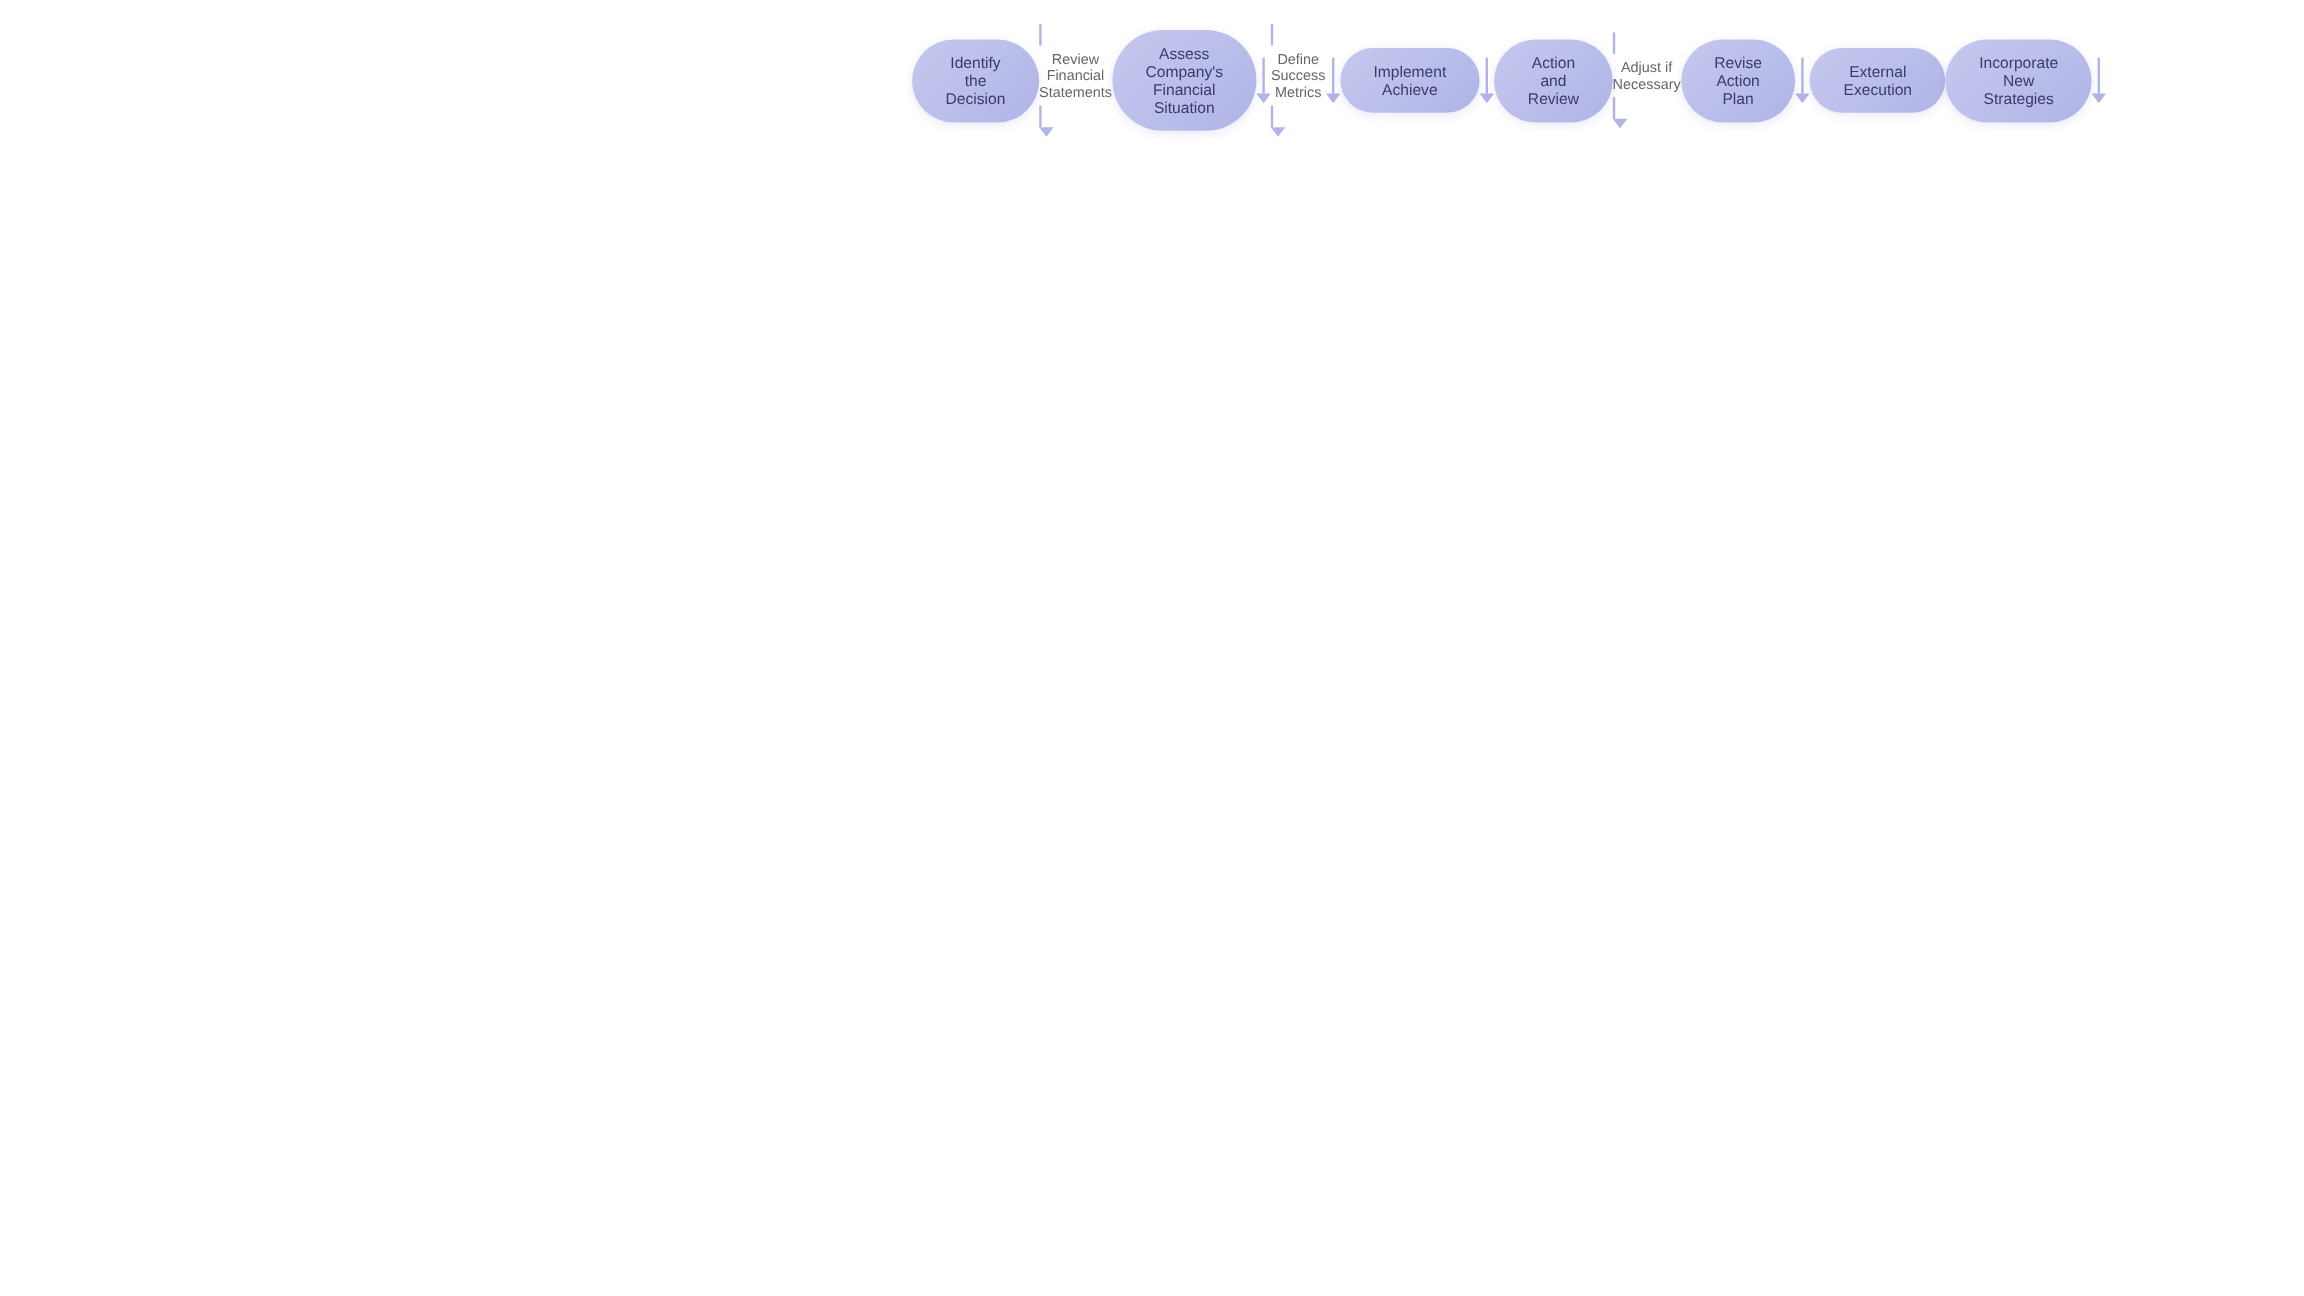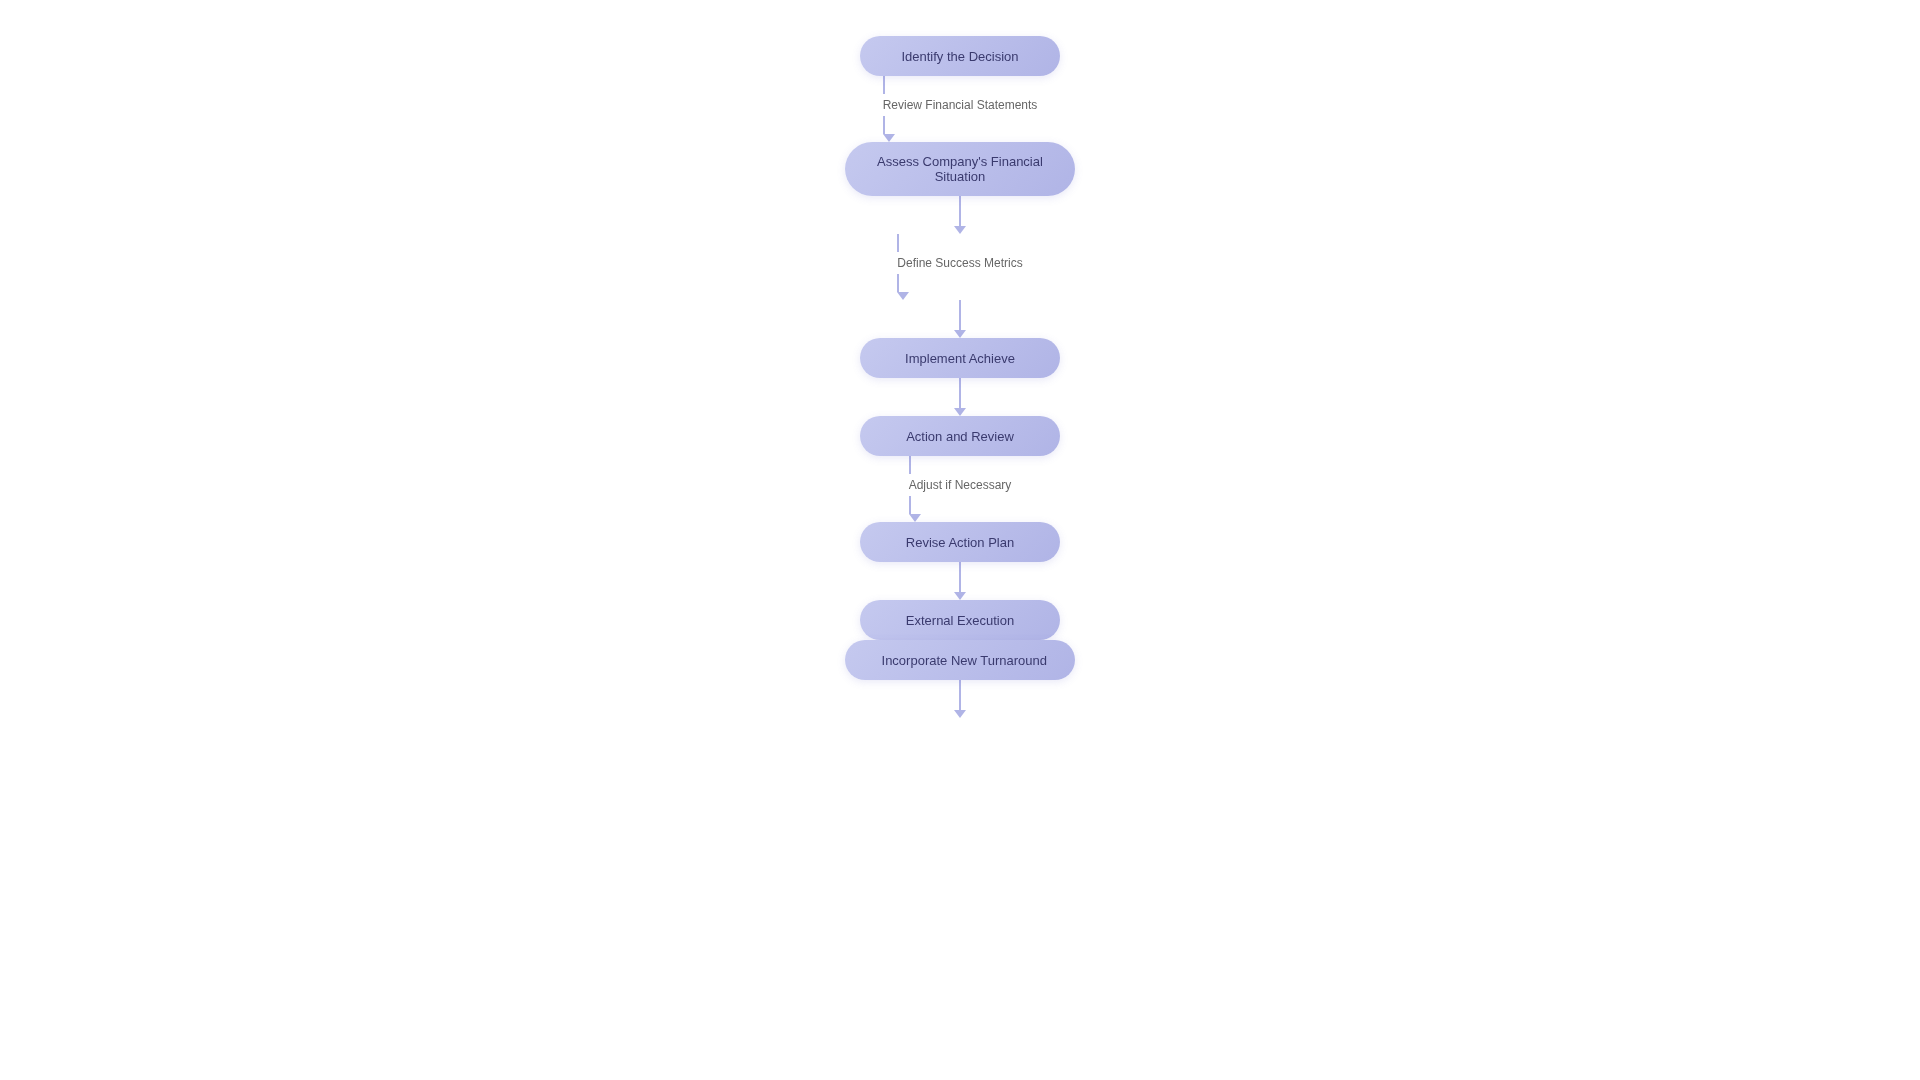--- a/index.html
+++ b/index.html
@@ -14,26 +14,26 @@
       display: flex;
       justify-content: center;
       align-items: flex-start;
       min-height: 1080px;
       width: 1920px;
       overflow-x: hidden;
     }
 
     .flowchart-container {
       display: flex;
-      flex-direction: column;
+      flex-direction: row;
       align-items: center;
       padding: 20px 0 40px 0;
       width: 400px;
       position: relative;
-      margin-top: 16px;
+      margin-top: 0;
     }
 
     .node {
       background: #b8bce8;
       background: linear-gradient(135deg, #c5c9ef 0%, #b0b4e6 100%);
       border-radius: 50px;
       padding: 12px 28px;
       text-align: center;
       font-size: 13px;
       font-weight: 500;
@@ -161,21 +161,21 @@
     <div class="line-medium"></div>
     <div class="arrow-head"></div>
   </div>
 
   <div class="node">
     <span>External Execution</span>
   </div>
 
 
   <div class="node node-wide">
-    <span>Incorporate New Turnaround</span>
+    <span>Incorporate New Strategies</span>
   </div>
 
   <div class="connector">
     <div class="line-medium"></div>
     <div class="arrow-head"></div>
   </div>
 
 
 </div>
 

